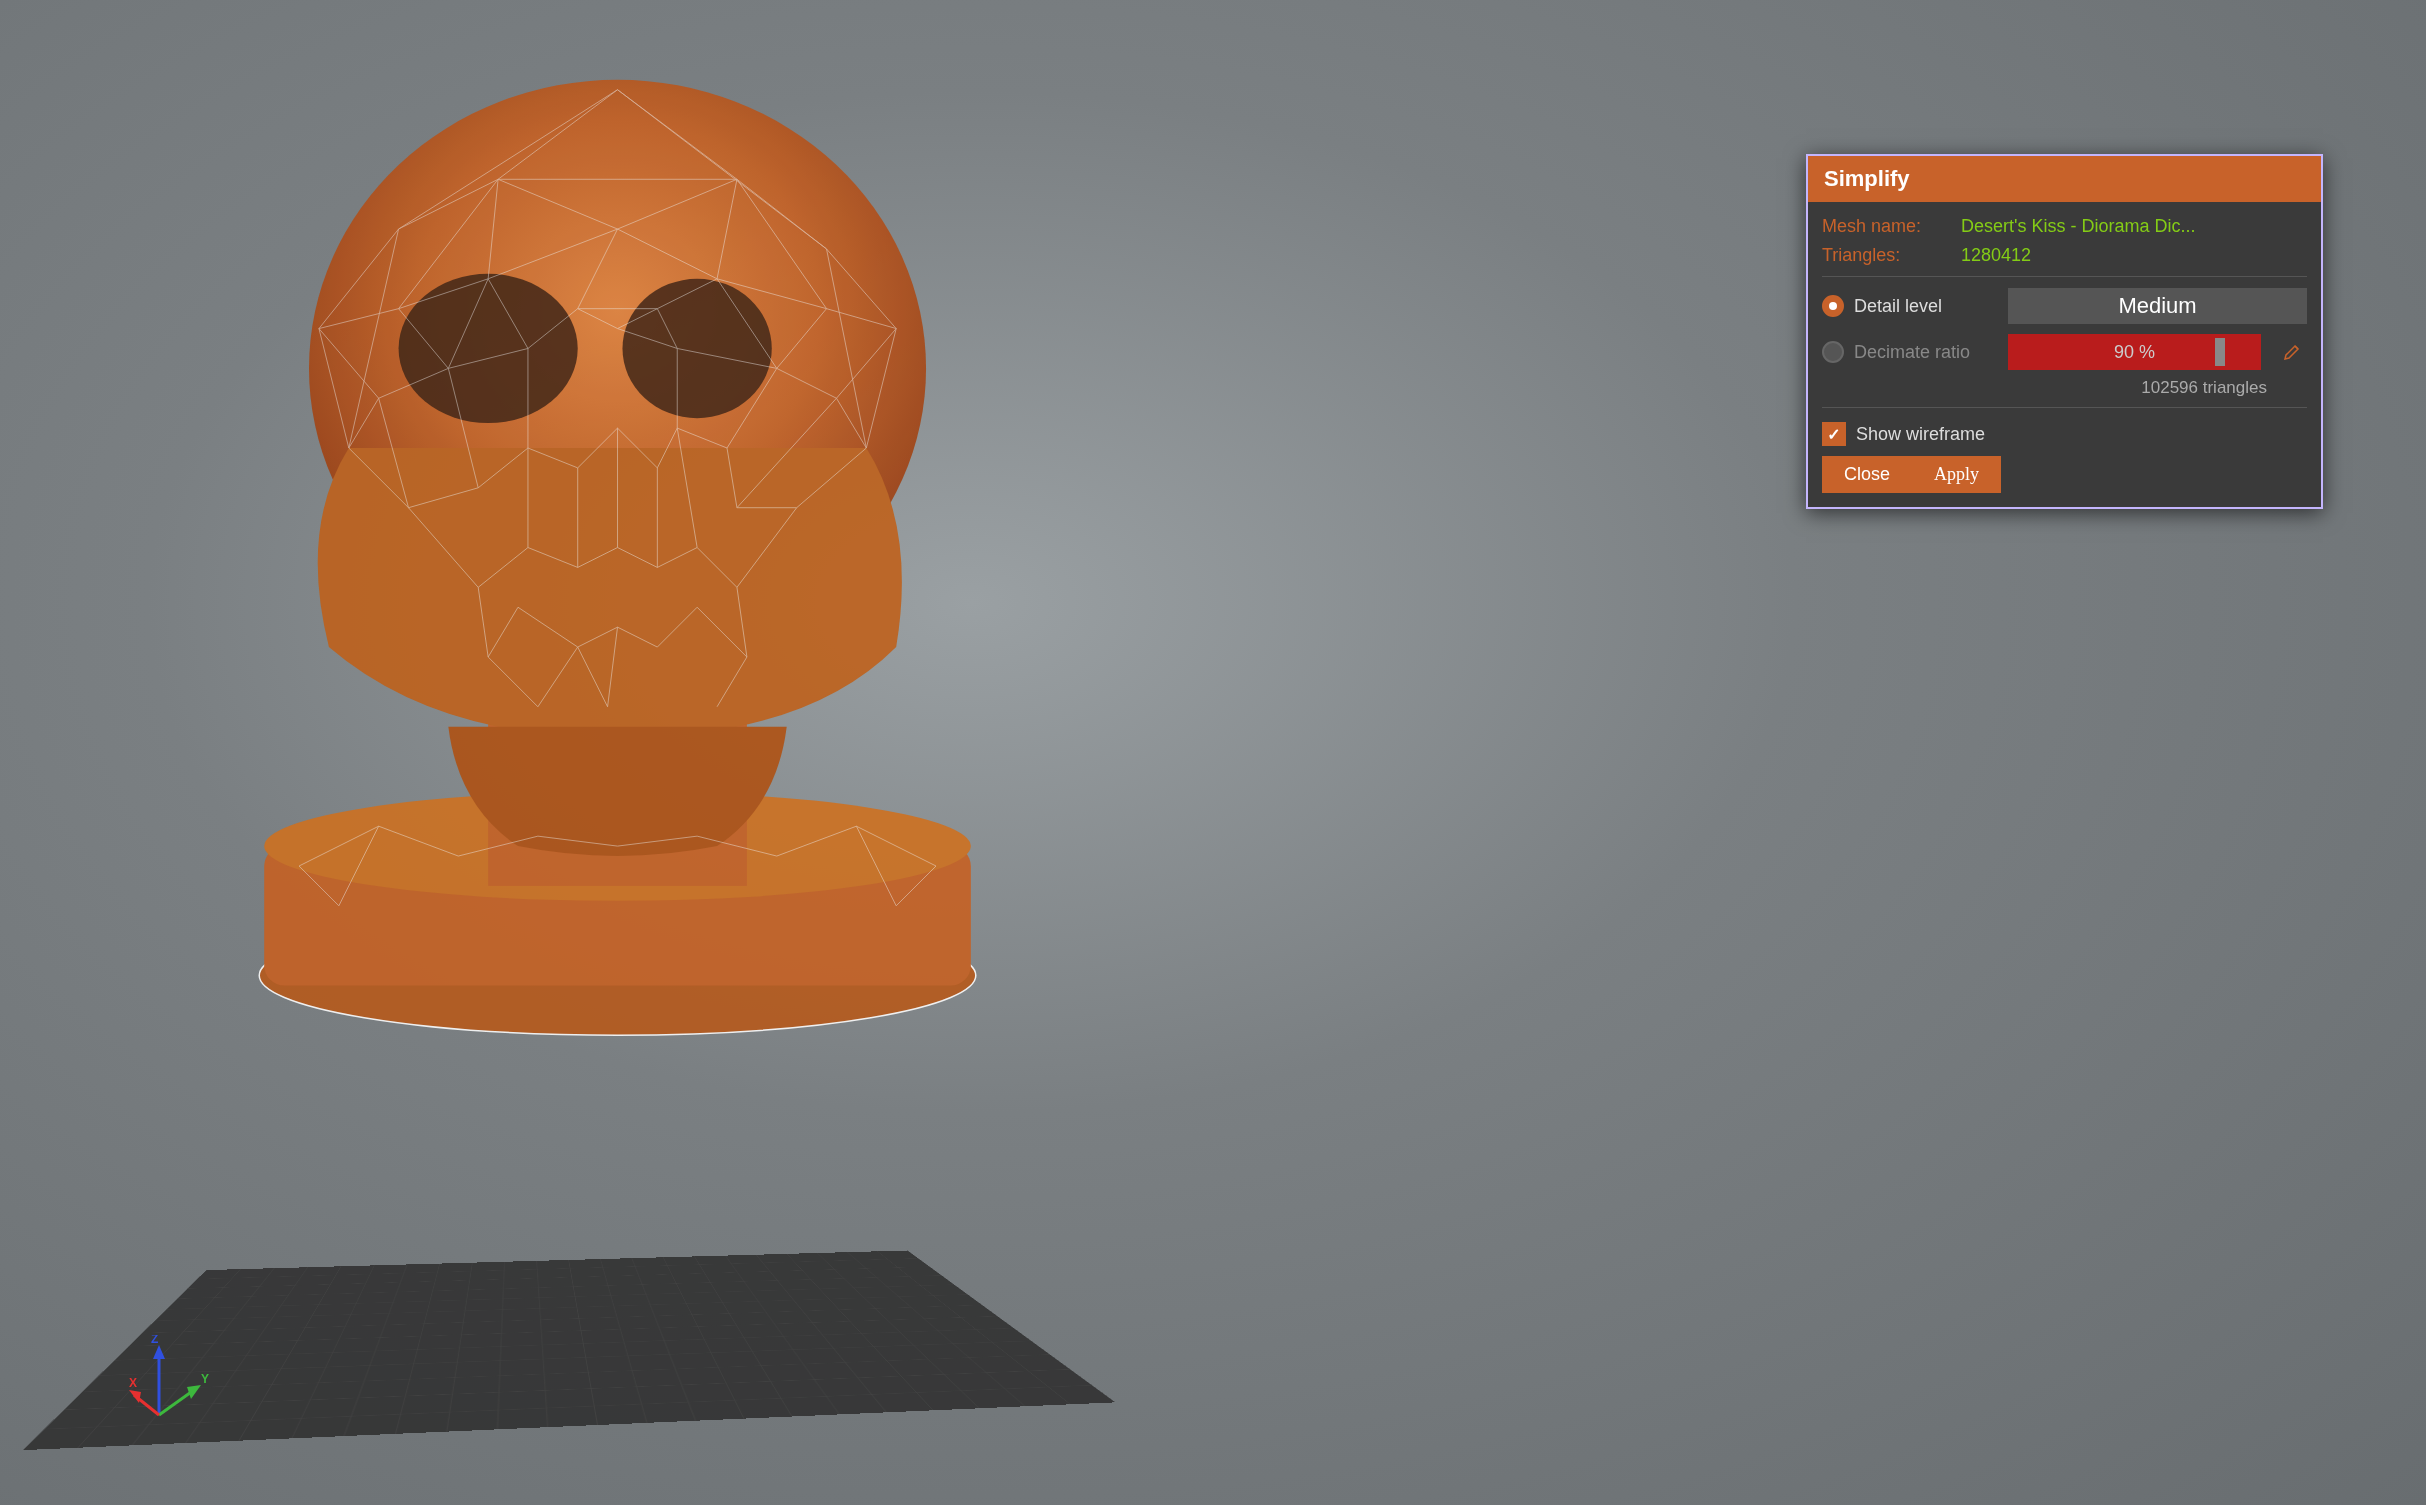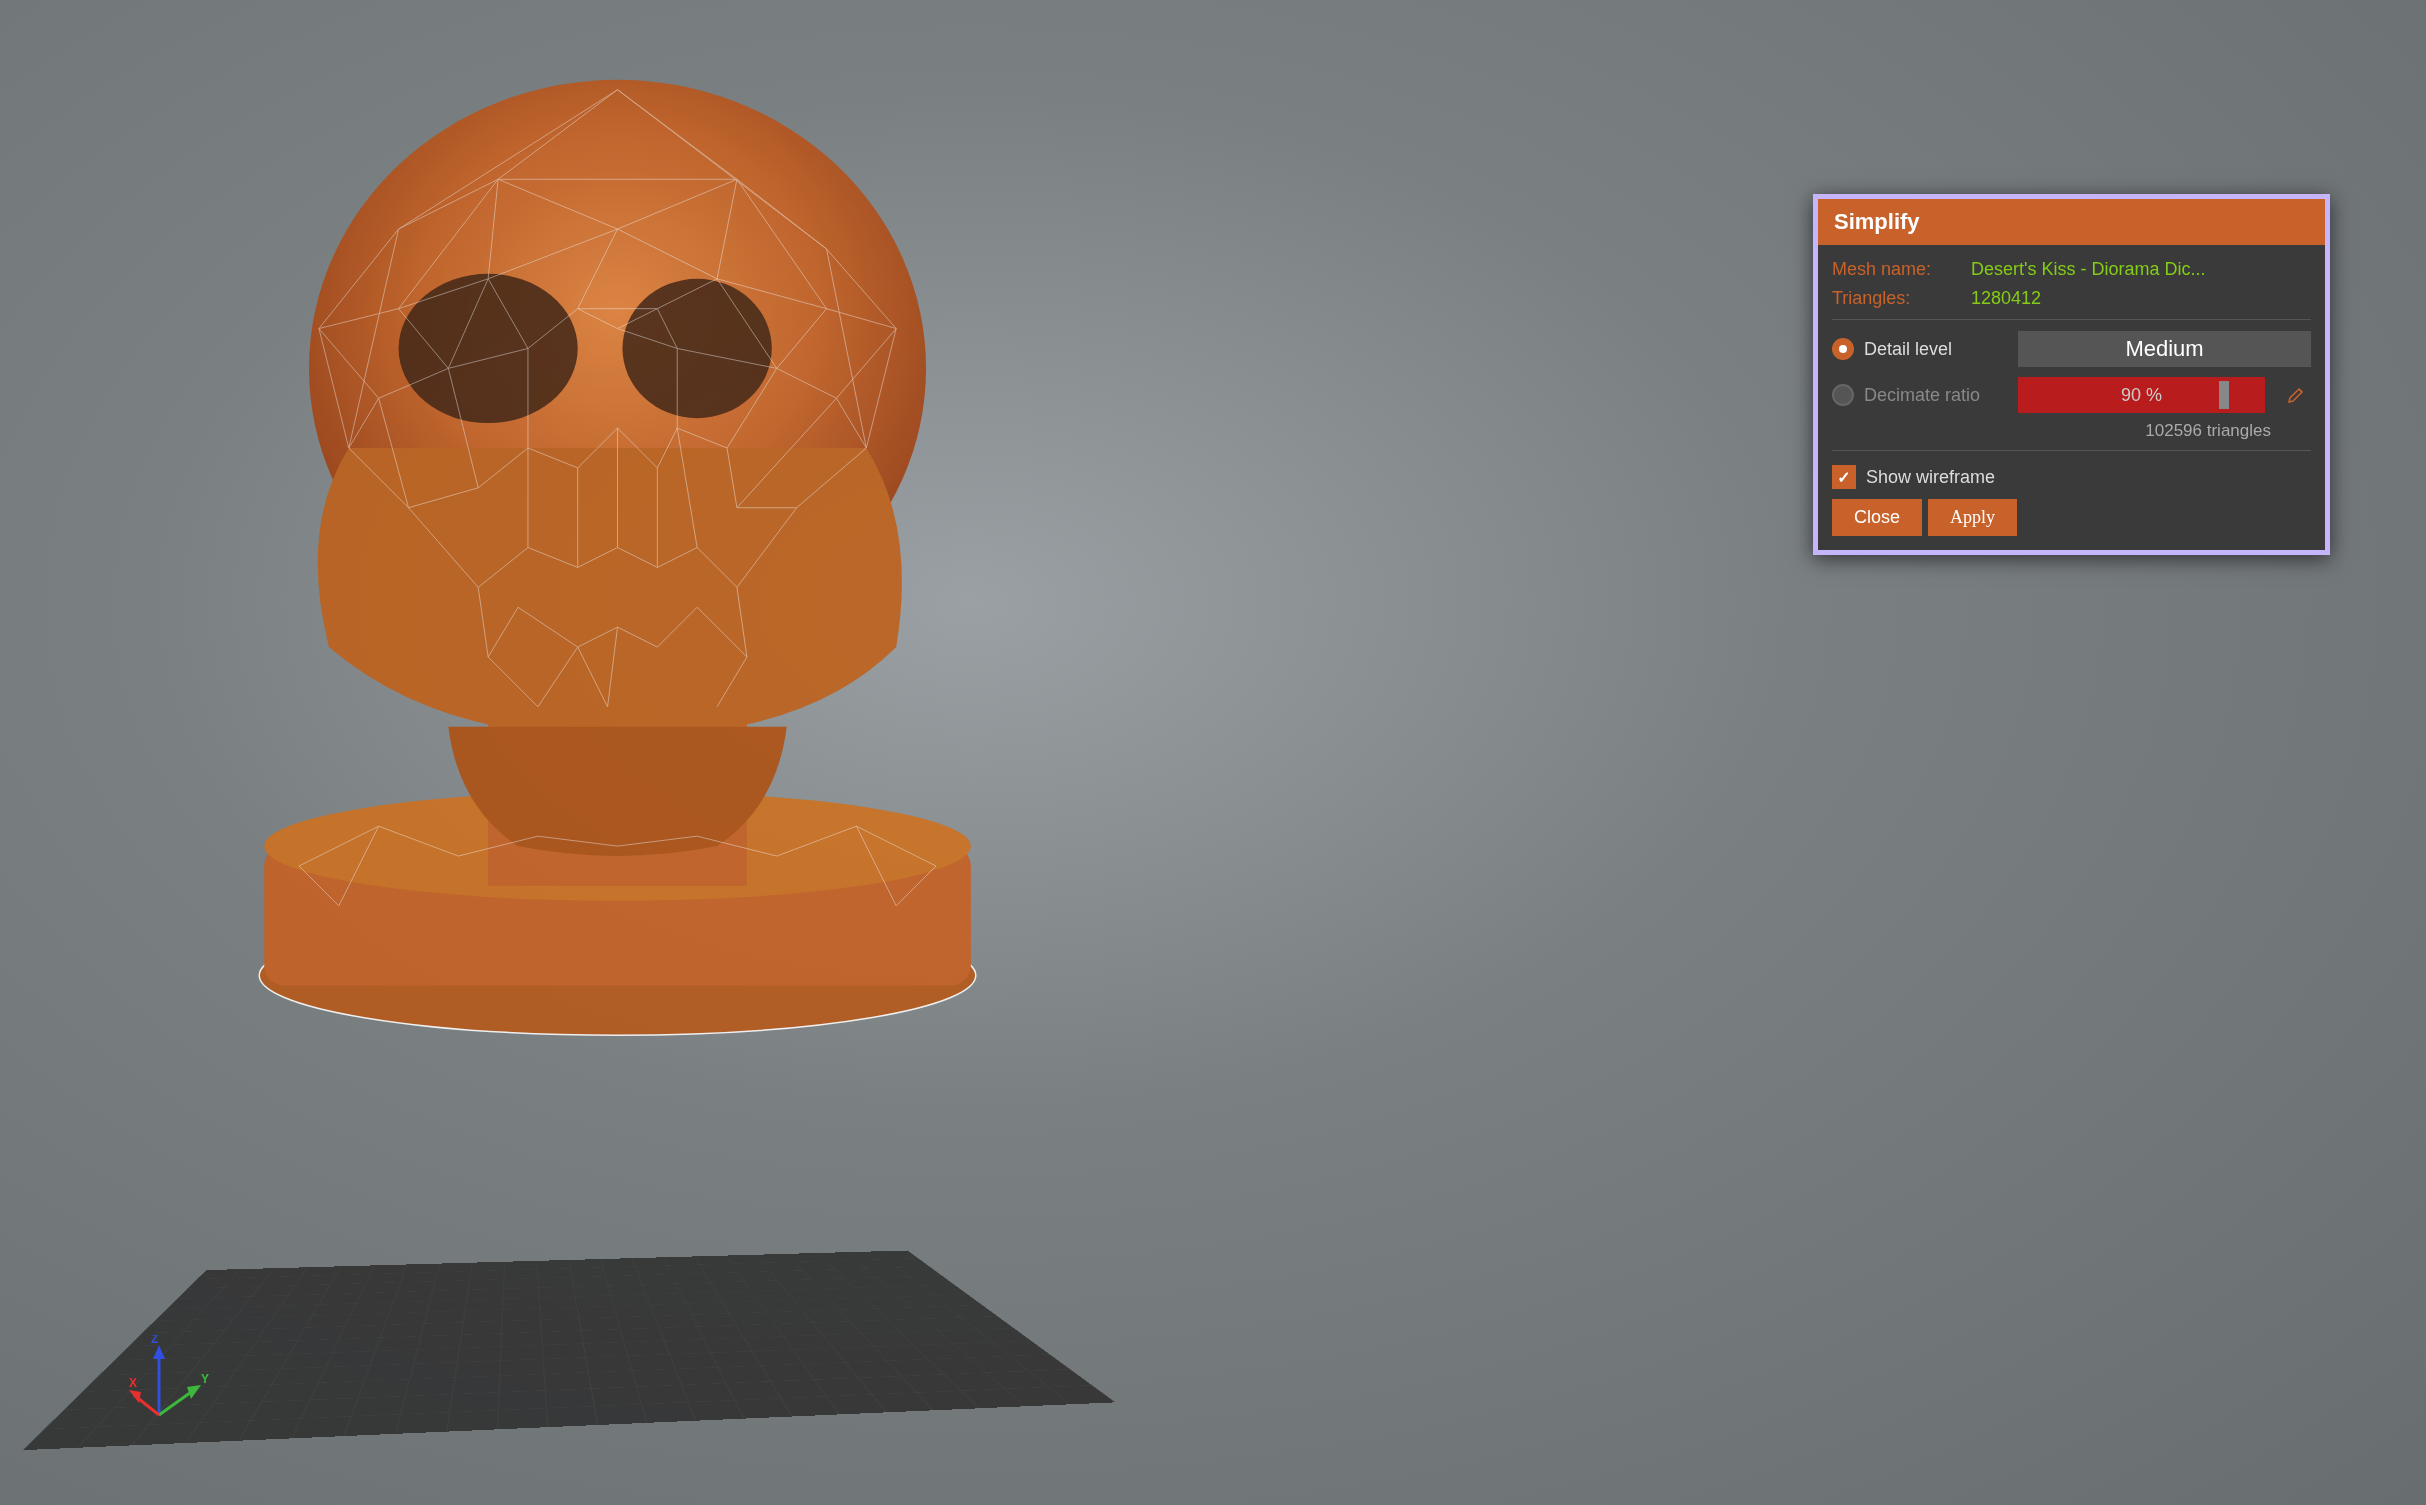--- a/index.html
+++ b/index.html
@@ -60,26 +60,25 @@
       bottom: 80px;
       left: 129px;
       width: 80px;
       height: 90px;
     }
 
     
     .simplify-panel {
       position: absolute;
       top: 154px;
-      right: 97px;
+      right: 104px;
       width: 517px;
       background: #3a3a3a;
-      border: 5px solid #c4b5fd;
+      border: 2px solid #c4b5fd;
       box-shadow: 0 4px 20px rgba(0,0,0,0.6);
-      margin-top: 40px;
     }
 
     .panel-title-bar {
       background: #c8622a;
       padding: 10px 16px;
     }
 
     .panel-title {
       color: #fff;
       font-size: 22px;
@@ -248,21 +247,20 @@
     }
 
     .wireframe-label {
       color: #ddd;
       font-size: 18px;
     }
 
     
     .button-row {
       display: flex;
-      gap: 6px;
       padding-top: 4px;
     }
 
     .btn {
       padding: 8px 22px;
       font-size: 18px;
       border: none;
       cursor: pointer;
       font-weight: normal;
     }

